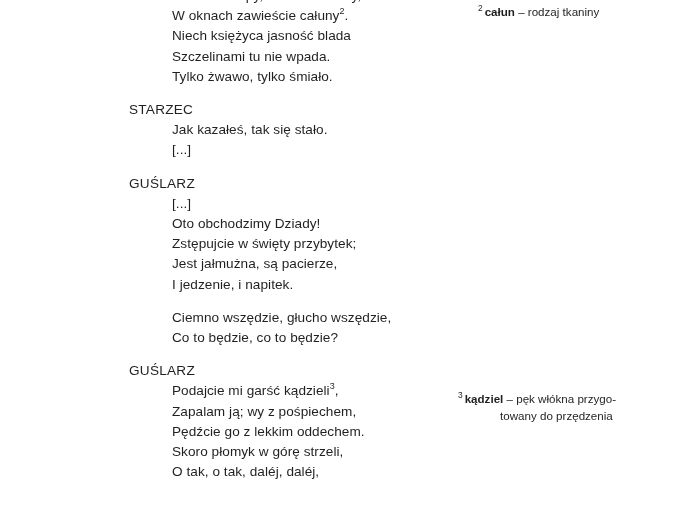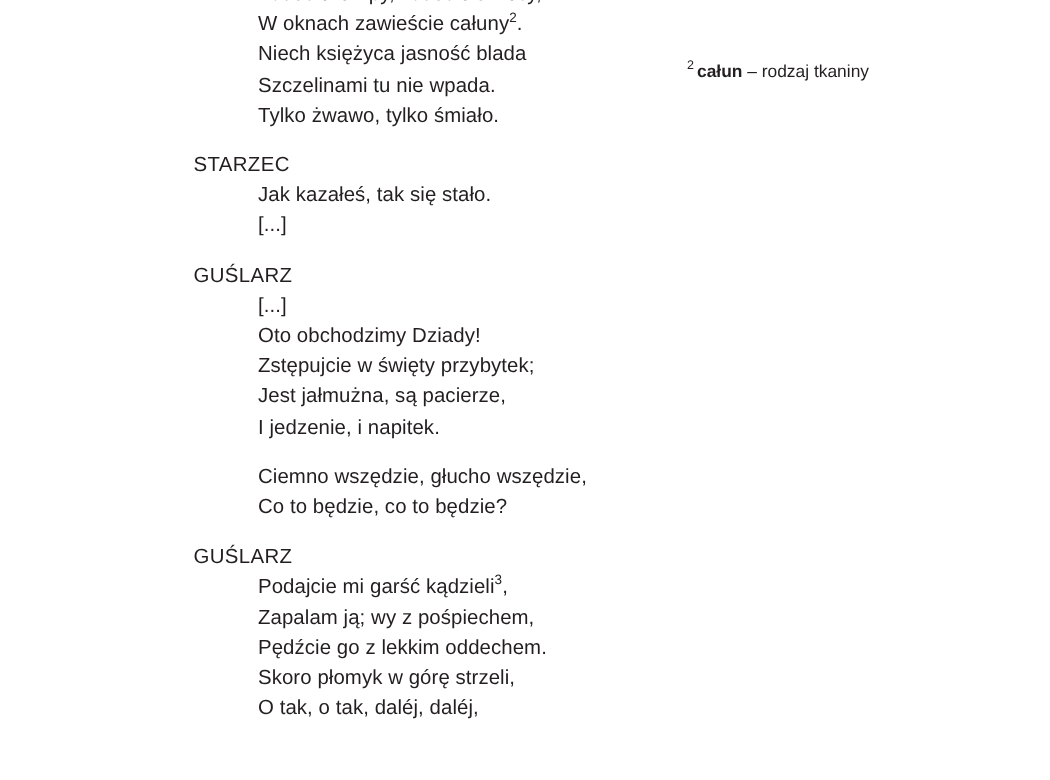--- a/index.html
+++ b/index.html
@@ -77,21 +77,21 @@
     margin-right: 2px;
   }
   .footnote .term {
     font-weight: bold;
   }
   .footnote .cont {
     display: block;
     padding-left: 42px;
   }
 
-  .fn-calun  { top: 39px; }
+  .fn-calun  { top: 3px; margin-left: 20px; }
   .fn-kadziel { top: 390px; }
 </style>
 </head>
 <body>
 
 <div class="page">
 
   <div class="verse-column">
 
     <div class="stanza">
@@ -131,14 +131,17 @@
       <div class="line">O tak, o tak, daléj, daléj,</div>
 
     </div>
 
   </div>
 
   <div class="footnote fn-calun">
     <span class="marker">2</span><span class="term">całun</span><span> – </span><span>rodzaj tkaniny</span>
   </div>
 
+  <div class="footnote fn-kadziel">
+    <span class="marker">3</span><span class="term">kądziel</span><span> – </span><span>pęk włókna przygo-</span><span class="cont">towany do przędzenia</span>
+  </div>
 
 </div>
 
 </body></html>

